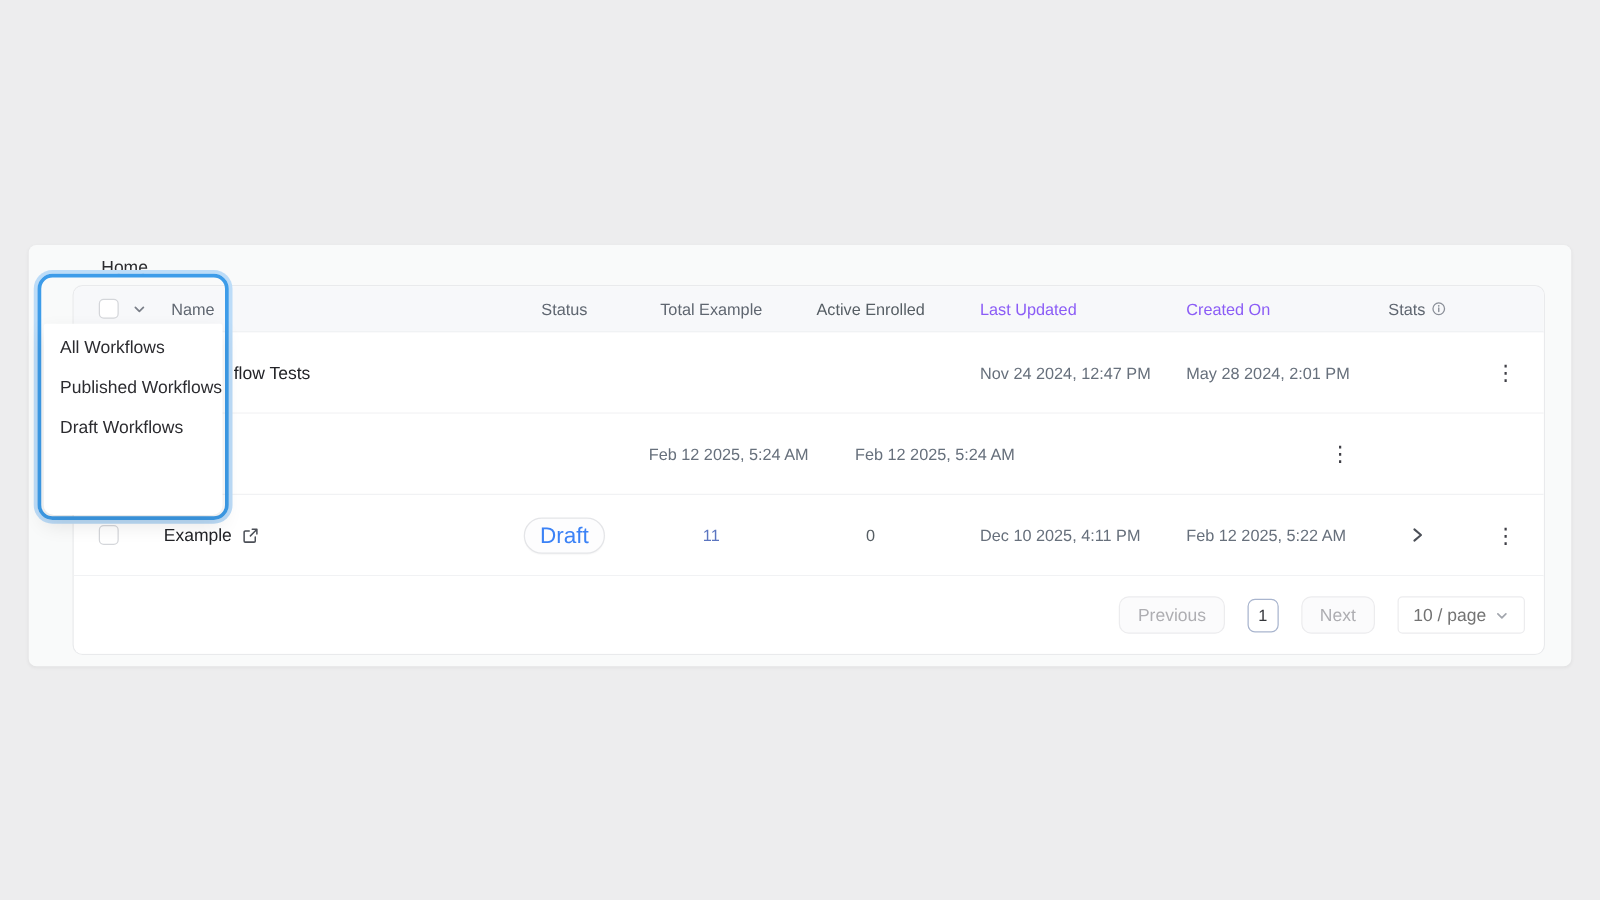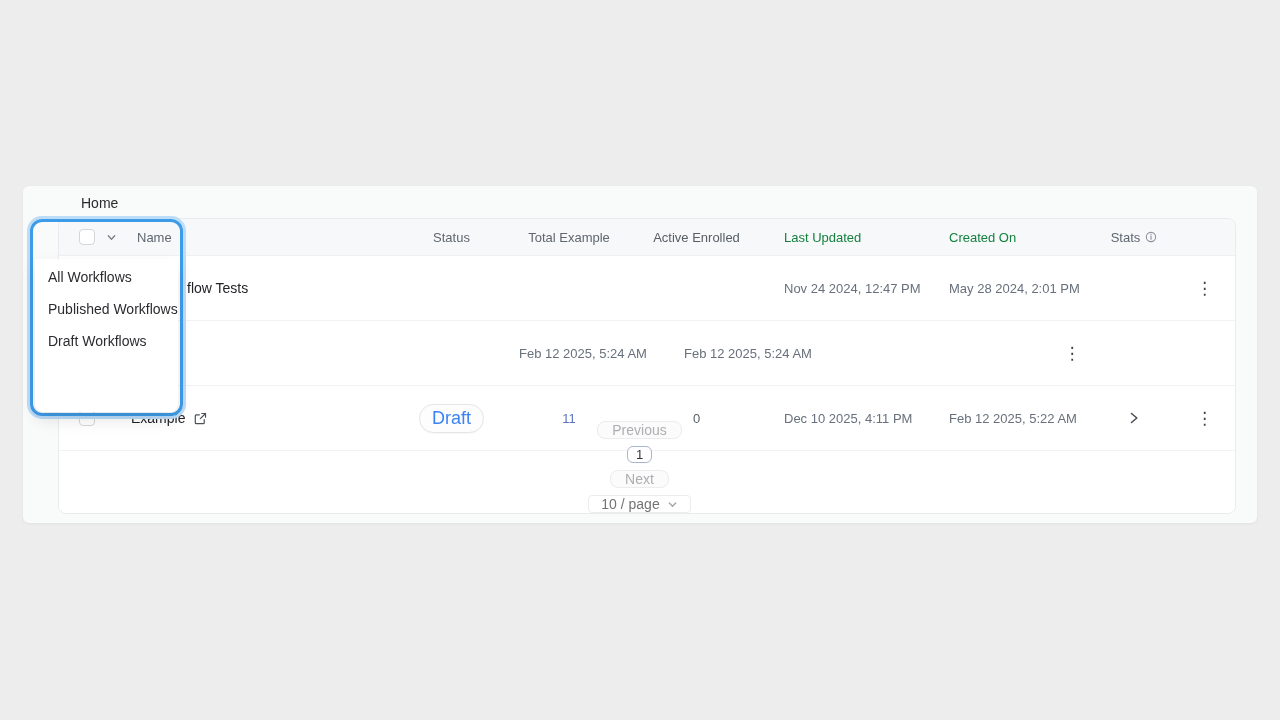--- a/index.html
+++ b/index.html
@@ -6,21 +6,21 @@
   html,body { width:1280px; height:720px; }
   body {
     background:#ededee;
     font-family:"Liberation Sans","DejaVu Sans",sans-serif;
     position:relative;
     overflow:hidden;
     color:#27272a;
   }
   
   .panel {
-    position:absolute; left:23px; top:186px; width:1234px; height:337px;
+    position:absolute; left:23px; top:196px; width:1234px; height:337px;
     background:#f9fafa; border-radius:6px;
     box-shadow:0 1px 3px rgba(0,0,0,.05);
     text-decoration:underline;
   }
   .breadcrumb {
     position:absolute; left:58px; top:9px;
     font-size:14px; color:#2b2b2e; cursor:pointer;
   }
   
   .card {
@@ -32,35 +32,35 @@
     display:flex; align-items:center; height:37px;
     background:#f7f8fa; border-bottom:1px solid #eef0f2;
     font-size:13px; color:#5f6670;
   }
   .trow {
     display:flex; align-items:center; height:65px;
     border-bottom:1px solid #f1f2f4; background:#fff;
   }
   .tfoot {
     display:flex; align-items:center; justify-content:flex-end;
-    height:62px; padding-right:15px; gap:7px; background:#fff;flex-direction:column;
+    height:62px; padding-right:15px; gap:18px; background:#fff;
   }
   
   .col-check   { flex:0 0 70px; display:flex; align-items:center; padding-left:20px; gap:11px; }
   .col-name    { flex:0 0 265px; display:flex; align-items:center; gap:9px; padding-left:2px;
                  font-size:14px; color:#222327;text-align:right; }
   .thead .col-name { padding-left:8px; font-size:13px; color:#5f6670; }
   .col-status  { flex:0 0 115px; display:flex; justify-content:center; }
   .col-total   { flex:0 0 120px; display:flex; justify-content:center; font-size:13px; }
   .col-active  { flex:0 0 135px; display:flex; justify-content:center; font-size:13px; color:#565e64; }
   .col-updated { flex:0 0 165px; padding-left:20px; font-size:13px; color:#67707c; }
   .col-created { flex:0 0 165px; padding-left:20px; font-size:13px; color:#67707c; }
   .col-stats   { flex:0 0 80px; display:flex; justify-content:center; align-items:center; gap:5px; }
   .col-actions { flex:1; display:flex; justify-content:center; }
-  .thead .col-updated,.thead .col-created { color:#15803d; }
+  .thead .col-updated,.thead .col-created { color:#8b5cf6; }
   .name-indent .col-name { padding-left:58px; }
 
   .checkbox {
     width:16px; height:16px; background:#fff;
     border:1px solid #d4d6da; border-radius:4px; cursor:pointer; flex:0 0 16px;
   }
   .link-blue { color:#5b75c0; cursor:pointer; }
   .badge {
     display:inline-block; padding:3px 12px; font-size:18px; color:#3b82f6;
     background:#fdfdfe; border:1px solid #e4e5e8; border-radius:999px;

